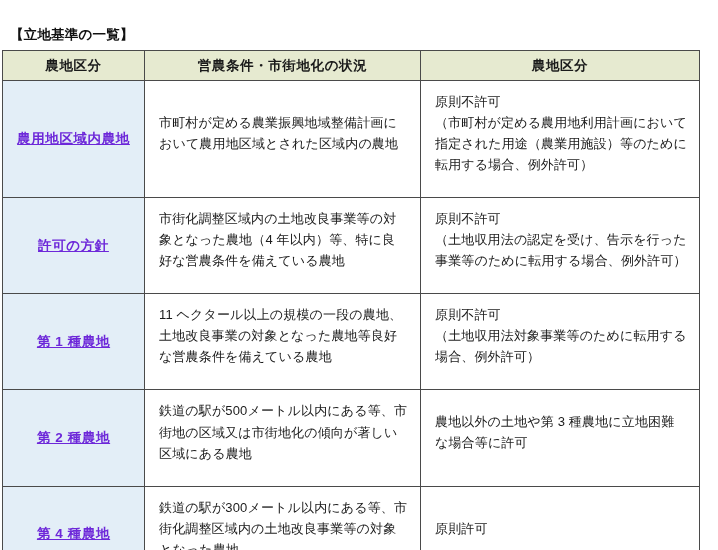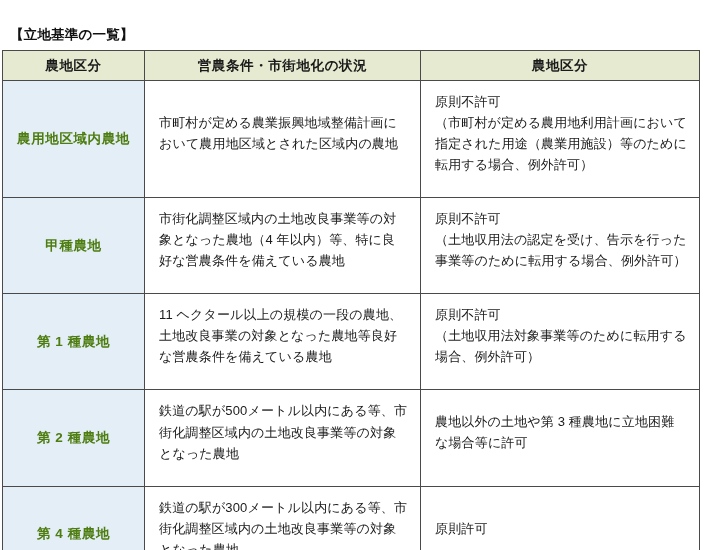--- a/index.html
+++ b/index.html
@@ -70,22 +70,23 @@
     color: #1a1a1a;
     padding: 4px 6px;
   }
 
   td.cat {
     background: #e3eef7;
     text-align: center;
     font-size: 13.5px;
     font-weight: 700;
     letter-spacing: 0.6px;
-    color: #4d7c0f;
+    color: #6d28d9;
     padding: 6px 4px;
+    text-decoration: underline;
   }
 
   td.body-cell {
     background: #ffffff;
     text-align: left;
     font-size: 13px;
     line-height: 1.62;
     color: #1a1a1a;
     padding: 10px 12px 22px 14px;
     letter-spacing: 0.15px;
@@ -139,21 +140,21 @@
           <td class="cat">農用地区域内農地</td>
           <td class="body-cell">
             <span class="txt">市町村が定める農業振興地域整備計画において農用地区域とされた区域内の農地</span>
           </td>
           <td class="body-cell">
             <span class="txt">原則不許可
 （市町村が定める農用地利用計画において指定された用途（農業用施設）等のために転用する場合、例外許可）</span>
           </td>
         </tr>
         <tr class="r1">
-          <td class="cat">甲種農地</td>
+          <td class="cat">許可の方針</td>
           <td class="body-cell">
             <span class="txt">市街化調整区域内の土地改良事業等の対象となった農地（4 年以内）等、特に良好な営農条件を備えている農地</span>
           </td>
           <td class="body-cell">
             <span class="txt">原則不許可
 （土地収用法の認定を受け、告示を行った事業等のために転用する場合、例外許可）</span>
           </td>
         </tr>
         <tr class="r2">
           <td class="cat">第 1 種農地</td>
@@ -161,21 +162,21 @@
             <span class="txt">11 ヘクタール以上の規模の一段の農地、土地改良事業の対象となった農地等良好な営農条件を備えている農地</span>
           </td>
           <td class="body-cell">
             <span class="txt">原則不許可
 （土地収用法対象事業等のために転用する場合、例外許可）</span>
           </td>
         </tr>
         <tr class="r3">
           <td class="cat">第 2 種農地</td>
           <td class="body-cell">
-            <span class="txt">鉄道の駅が500メートル以内にある等、市街化調整区域内の土地改良事業等の対象となった農地</span>
+            <span class="txt">鉄道の駅が500メートル以内にある等、市街地の区域又は市街地化の傾向が著しい区域にある農地</span>
           </td>
           <td class="body-cell">
             <span class="txt">農地以外の土地や第 3 種農地に立地困難な場合等に許可</span>
           </td>
         </tr>
         <tr class="r4">
           <td class="cat">第 4 種農地</td>
           <td class="body-cell">
             <span class="txt">鉄道の駅が300メートル以内にある等、市街化調整区域内の土地改良事業等の対象となった農地</span>
           </td>

